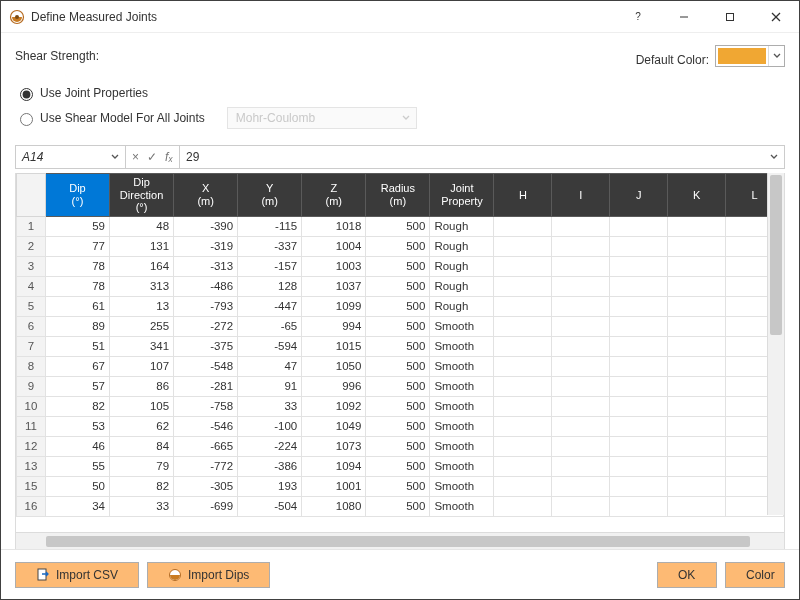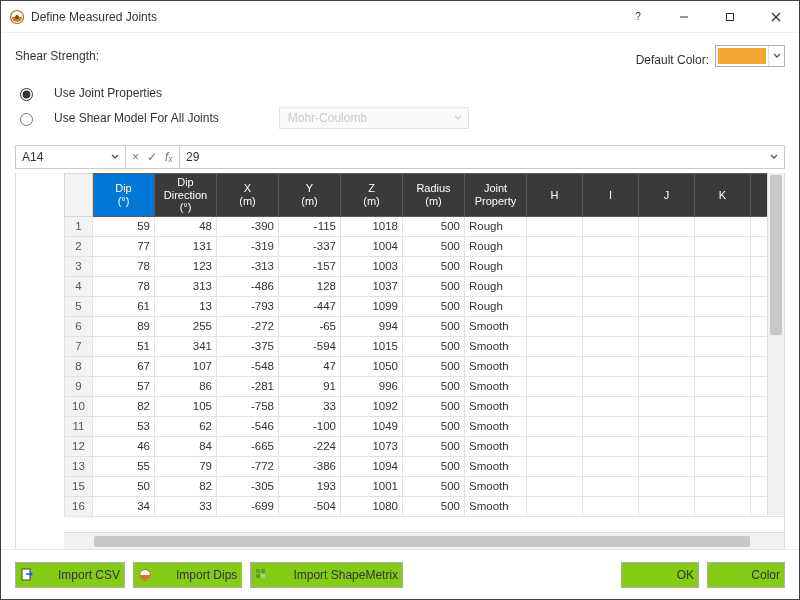--- a/index.html
+++ b/index.html
@@ -11,49 +11,49 @@
   .titlebar .spacer { flex: 1; }
   .winbtn { width: 46px; height: 31px; display: flex; align-items: center; justify-content: center; color: #333; }
   .body { padding: 12px 14px 0 14px; display: flex; flex-direction: column; flex: 1; min-height: 0; }
   .toprow { display: flex; align-items: center; margin-bottom: 8px; }
   .toprow .ss { flex: 1; }
   .colorwrap { display:flex; align-items:flex-end; gap:6px;margin-left:14px; }
   .colorbtn { width:70px; height:22px; border:1px solid #adadad; display:flex; align-items:center; }
   .swatch { flex:1; height:16px; margin:2px; background:#f0a733; }
   .colorbtn .dd { width:16px; display:flex; align-items:center; justify-content:center; color:#555; border-left:1px solid #ddd; height:100%; }
   .radios { margin: 4px 0 10px 0; }
-  .radio { display:flex; align-items:center; gap:18px; margin:6px 0; }
+  .radio { display:flex; align-items:center; gap:4px; margin:6px 0; }
   .radio input { accent-color:#333; }
-  .shearsel { display:inline-flex; align-items:center; border:1px solid #e4e4e4; color:#c9c9c9; height:22px; padding:0 6px 0 8px; margin-left:42px; width:190px; justify-content:space-between; background:#fafafa; }
+  .shearsel { display:inline-flex; align-items:center; border:1px solid #e4e4e4; color:#c9c9c9; height:22px; padding:0 6px 0 8px; margin-left:18px; width:190px; justify-content:space-between; background:#fafafa; }
   .formulabar { display:flex; height:24px; border:1px solid #ccc; margin-bottom:0; }
-  .cellname { width:110px; border-right:1px solid #ccc; display:flex; align-items:center; padding:0 6px; justify-content:space-between; }
+  .cellname { width:110px; border-right:1px solid #ccc; display:flex; align-items:center; padding:0 6px; justify-content:space-between;font-style:italic; }
   .cellname .dd { color:#555; }
   .fxbtns { display:flex; align-items:center; border-right:1px solid #ccc; padding:0 6px; gap:8px; color:#777; }
   .fxval { flex:1; display:flex; align-items:center; padding:0 6px; justify-content:space-between; }
-  .gridwrap { flex:1; min-height:0; border-left:1px solid #dcdcdc; border-right:1px solid #dcdcdc; position:relative; display:flex; flex-direction:column; margin-top:4px;padding-left:48px; }
+  .gridwrap { flex:1; min-height:0; border-left:1px solid #dcdcdc; border-right:1px solid #dcdcdc; position:relative; display:flex; flex-direction:column; margin-top:4px; }
   table { border-collapse:collapse; table-layout:fixed; width:100%; }
   thead th { background:#3a3a3a; color:#fff; font-weight:400; font-size:11px; border:1px solid #5a5a5a; height:36px; padding:2px 4px; line-height:1.15; }
   thead th.rowhdr { background:#f3f3f3; border:1px solid #d6d6d6; width:28px; }
   th.dip { background:#0078d7; }
   tbody td, tbody th.rh { border:1px solid #e2e2e2; height:20px; padding:0 4px; font-size:11.5px; }
   tbody th.rh { background:#f3f3f3; color:#555; text-align:center; font-weight:400; width:28px; }
   td.num { text-align:right; }
   td.txt { text-align:left; }
   .tablescroll { overflow:hidden; flex:1; position:relative; }
   .selcell { outline:2px solid #1a62c6; outline-offset:-1px; position:relative; }
   .selcell::after { content:""; position:absolute; right:-3px; bottom:-3px; width:5px; height:5px; background:#1a62c6; border:1px solid #fff; }
   .selrow th.rh { background:#e6edf5; }
   .vscroll { position:absolute; right:0; top:0; bottom:17px; width:17px; background:#f1f1f1; border-left:1px solid #dcdcdc; }
   .vthumb { position:absolute; left:2px; right:2px; top:2px; height:160px; background:#c7c7c7; border-radius:2px; }
   .hscroll { height:17px; background:#f1f1f1; border-top:1px solid #dcdcdc; display:flex; align-items:center; position:relative; }
   .hthumb { position:absolute; left:30px; height:11px; top:3px; right:34px; background:#c7c7c7; border-radius:2px; }
   .footer { height:50px; border-top:1px solid #e5e5e5; display:flex; align-items:center; padding:0 14px; gap:8px; }
-  .btn { height:26px; border:1px solid #adadad; background:#84cc16; display:flex; align-items:center; padding:0 4px; gap:24px; font-size:12px; }
+  .btn { height:26px; border:1px solid #adadad; background:#fdba74; display:flex; align-items:center; padding:0 20px; gap:6px; font-size:12px; }
   .footer .spacer { flex:1; }
-  .btn.ok, .btn.cancel { width:78px; justify-content:flex-end; }
+  .btn.ok, .btn.cancel { width:60px; justify-content:flex-start; }
   svg { display:block; }
 </style>
 </head>
 <body>
 
 <div class="window">
   <div class="titlebar">
     <span class="icon">
       <svg width="16" height="16" viewBox="0 0 16 16">
           <circle cx="8" cy="8" r="6.5" fill="#fff" stroke="#b56a1f" stroke-width="1.2"></circle>
@@ -213,21 +213,21 @@
                 <td class="txt">Rough</td>
                 <td></td>
                 <td></td>
                 <td></td>
                 <td></td>
                 <td></td>
               </tr>
               <tr>
                 <th class="rh">3</th>
                 <td class="num">78</td>
-                <td class="num">123</td>
+                <td class="num">164</td>
                 <td class="num">-313</td>
                 <td class="num">-157</td>
                 <td class="num">1003</td>
                 <td class="num">500</td>
                 <td class="txt">Rough</td>
                 <td></td>
                 <td></td>
                 <td></td>
                 <td></td>
                 <td></td>
@@ -432,29 +432,20 @@
         </svg>
       <span>Import CSV</span>
     </div>
     <div class="btn">
       <svg width="14" height="14" viewBox="0 0 14 14">
           <circle cx="7" cy="7" r="5.5" fill="#fff" stroke="#b56a1f"></circle>
           <path d="M2 7a5 5 0 0 0 10 0" fill="#c97b22"></path>
         </svg>
       <span>Import Dips</span>
     </div>
-    <div class="btn">
-      <svg width="14" height="14" viewBox="0 0 14 14">
-          <rect x="1" y="1" width="4" height="4" fill="#5aa02c"></rect>
-          <rect x="6" y="1" width="4" height="4" fill="#5aa02c"></rect>
-          <rect x="1" y="6" width="4" height="4" fill="#5aa02c"></rect>
-          <rect x="6" y="6" width="4" height="4" fill="#a7d08c"></rect>
-        </svg>
-      <span>Import ShapeMetrix</span>
-    </div>
     <div class="spacer"></div>
     <div class="btn ok">
         <span>OK</span>
       </div>
     <div class="btn cancel">
         <span>Color</span>
       </div>
   </div>
 </div>
 

